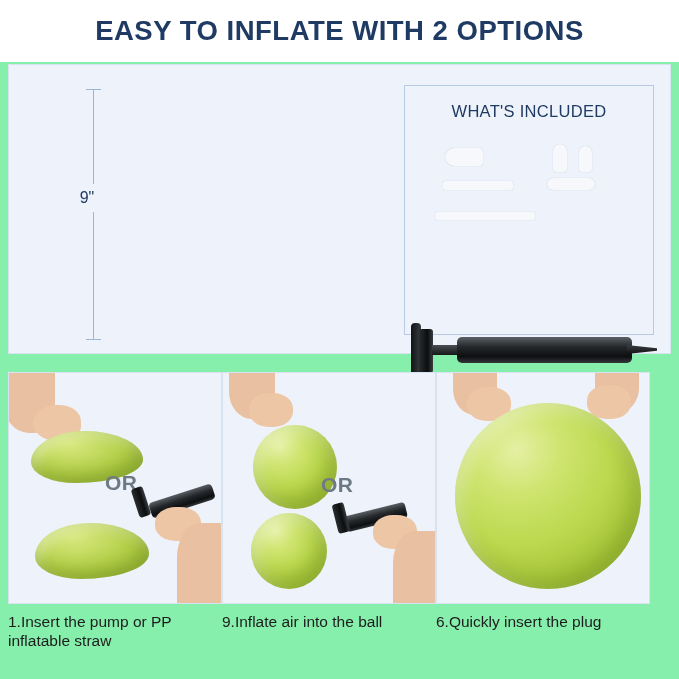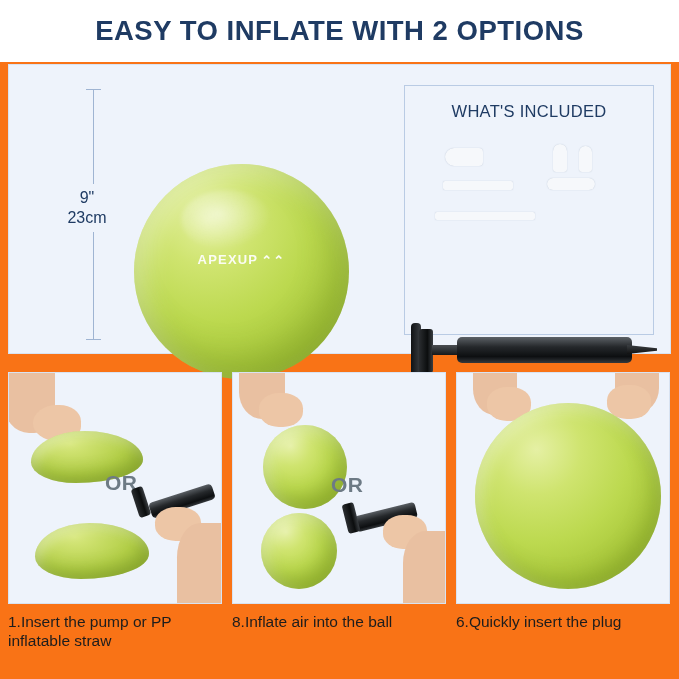--- a/index.html
+++ b/index.html
@@ -10,21 +10,21 @@
     width: 679px;
     height: 679px;
     background: #ffffff;
     font-family: "Liberation Sans", sans-serif;
     overflow: hidden;
   }
   .page {
     position: relative;
     width: 679px;
     height: 679px;
-    background: #f97316;
+    background: #86efac;
   }
 
   
   .header {
     position: absolute;
     left: 0; top: 0;
     width: 679px;
     height: 62px;
     background: #ffffff;
     display: flex;
@@ -194,21 +194,20 @@
     background: linear-gradient(90deg,#101214,#3a3e42);
   }
 
   
   .steps {
     position: absolute;
     left: 8px; top: 372px;
     width: 663px;
     height: 300px;
     display: flex;
-    gap: 10px;
   }
   .step {
     position: relative;
     width: 214px;
   }
   .step-img {
     position: relative;
     width: 214px;
     height: 232px;
     border: 1px solid #d8e3f2;
@@ -285,30 +284,23 @@
   </div>
 
   <div class="top-panel">
 
     <div class="dim-wrap">
       <div class="dim-line"></div>
       <div class="dim-cap top"></div>
       <div class="dim-cap bot"></div>
       <div class="dim-label">
         <div>9"</div>
-        <div>23cm</div>
       </div>
     </div>
 
-    <div class="ball-main">
-      <div class="gloss"></div>
-      <div class="brand">
-        <span>APEXUP</span><span class="mark">⌃⌃</span>
-      </div>
-    </div>
 
     <div class="included-box">
       <div class="included-title">WHAT'S INCLUDED</div>
 
       <div class="straw" style="left:40px; top:62px; width:38px; height:18px; border-radius:9px 4px 4px 9px;"></div>
       <div class="straw" style="left:148px; top:58px; width:14px; height:28px; border-radius:7px 7px 3px 3px;"></div>
       <div class="straw" style="left:174px; top:60px; width:13px; height:26px; border-radius:6px 6px 3px 3px;"></div>
       <div class="straw" style="left:38px; top:95px; width:70px; height:9px;"></div>
       <div class="straw" style="left:142px; top:92px; width:48px; height:12px; border-radius:6px;"></div>
       <div class="straw" style="left:30px; top:126px; width:100px; height:8px;"></div>
@@ -345,21 +337,21 @@
         <div class="arm" style="left:6px; top:-8px; width:46px; height:54px; border-radius:0 0 45% 50%;"></div>
         <div class="hand" style="left:26px; top:20px; width:44px; height:34px;"></div>
         <div class="ball-sm" style="left:30px; top:52px; width:84px; height:84px;"></div>
         <div class="or-label" style="left:98px; top:100px;">OR</div>
         <div class="ball-sm" style="left:28px; top:140px; width:76px; height:76px;"></div>
         <div class="mini-pump-barrel" style="left:122px; top:136px; width:62px; height:16px; transform:rotate(-14deg);"></div>
         <div class="mini-pump-handle" style="left:112px; top:130px; width:12px; height:30px; transform:rotate(-14deg);"></div>
         <div class="hand" style="left:150px; top:142px; width:44px; height:34px;"></div>
         <div class="arm" style="left:170px; top:158px; width:56px; height:80px; border-radius:40% 0 0 0;"></div>
       </div>
-      <div class="step-caption">8.Inflate air into the ball</div>
+      <div class="step-caption">9.Inflate air into the ball</div>
     </div>
 
     <div class="step">
       <div class="step-img">
         <div class="arm" style="left:16px; top:-10px; width:44px; height:52px; border-radius:0 0 45% 50%;"></div>
         <div class="hand" style="left:30px; top:14px; width:44px; height:34px;"></div>
         <div class="arm" style="left:158px; top:-10px; width:44px; height:50px; border-radius:0 0 50% 45%;"></div>
         <div class="hand" style="left:150px; top:12px; width:44px; height:34px;"></div>
         <div class="ball-sm" style="left:18px; top:30px; width:186px; height:186px;"></div>
       </div>

